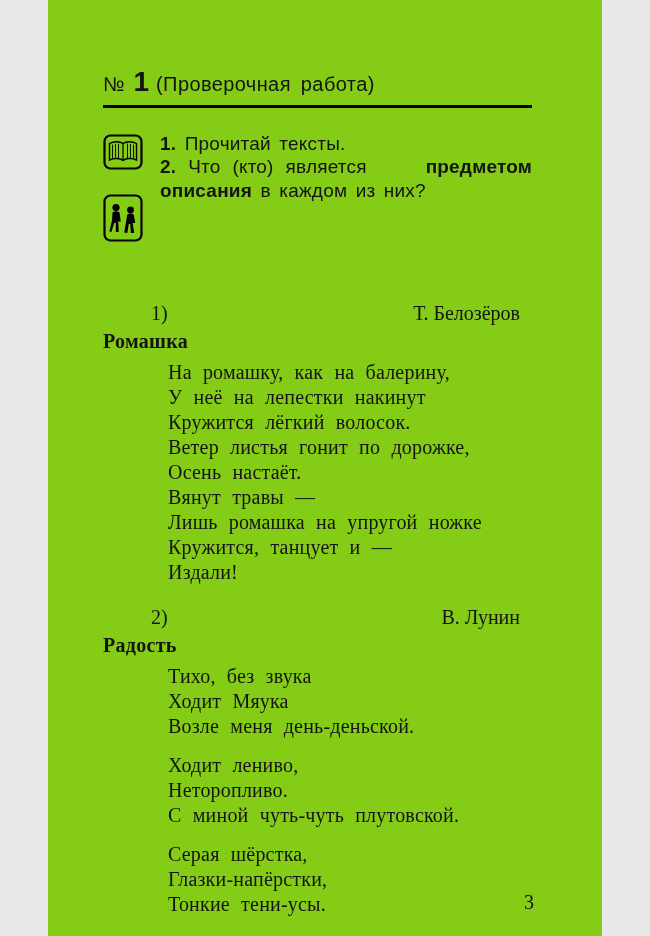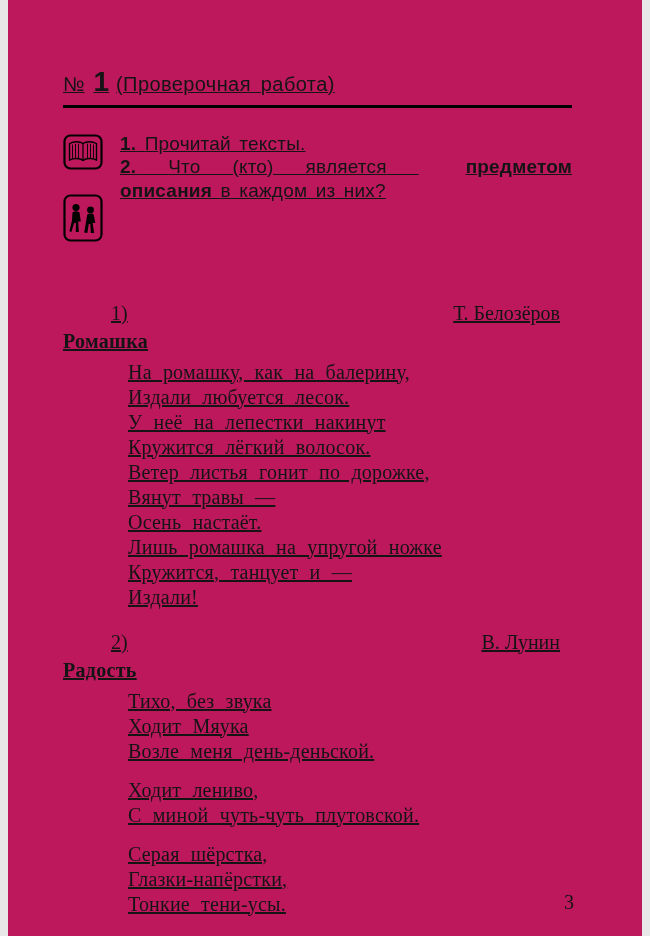--- a/index.html
+++ b/index.html
@@ -1,26 +1,25 @@
 <!DOCTYPE html>
 <html><head>
 <meta charset="utf-8">
 <style>
   * { margin: 0; padding: 0; box-sizing: border-box; }
   html, body { background: #e8e8e8; }
   .page {
     position: relative;
-    width: 634px;
+    width: 554px;
     height: 936px;
     margin: 0 auto;
-    background: #be185d;
+    background: #84cc16;
     color: #141414;
     font-family: "Liberation Sans", sans-serif;
     overflow: hidden;
-    text-decoration: underline;
   }
   .content { padding: 66px 70px 0 55px; }
 
   
   .header { white-space: nowrap; }
   .no-sign { font-size: 20px; }
   .lesson-num { font-size: 28px; font-weight: bold; margin: 0 7px 0 9px; }
   .header-sub { font-size: 20px; letter-spacing: 0.4px; word-spacing: 4px; }
   .rule { height: 2.5px; background: #000; margin-top: 7px; }
 
@@ -127,46 +126,46 @@
     </div>
 
     <div class="section section-1">
       <div class="sec-head">
         <span>1)</span>
         <span>Т. Белозёров</span>
       </div>
       <div class="sec-title">Ромашка</div>
       <div class="poem">
         <div class="poem-line">На ромашку, как на балерину,</div>
-        <div class="poem-line">Издали любуется лесок.</div>
         <div class="poem-line">У неё на лепестки накинут</div>
         <div class="poem-line">Кружится лёгкий волосок.</div>
         <div class="poem-line">Ветер листья гонит по дорожке,</div>
+        <div class="poem-line">Осень настаёт.</div>
         <div class="poem-line">Вянут травы —</div>
-        <div class="poem-line">Осень настаёт.</div>
         <div class="poem-line">Лишь ромашка на упругой ножке</div>
         <div class="poem-line">Кружится, танцует и —</div>
         <div class="poem-line">Издали!</div>
       </div>
     </div>
 
     <div class="section section-2">
       <div class="sec-head">
         <span>2)</span>
         <span>В. Лунин</span>
       </div>
       <div class="sec-title">Радость</div>
       <div class="poem">
         <div class="stanza">
           <div class="poem-line">Тихо, без звука</div>
           <div class="poem-line">Ходит Мяука</div>
           <div class="poem-line">Возле меня день-деньской.</div>
         </div>
         <div class="stanza">
           <div class="poem-line">Ходит лениво,</div>
+          <div class="poem-line">Неторопливо.</div>
           <div class="poem-line">С миной чуть-чуть плутовской.</div>
         </div>
         <div class="stanza">
           <div class="poem-line">Серая шёрстка,</div>
           <div class="poem-line">Глазки-напёрстки,</div>
           <div class="poem-line">Тонкие тени-усы.</div>
         </div>
       </div>
     </div>
 

